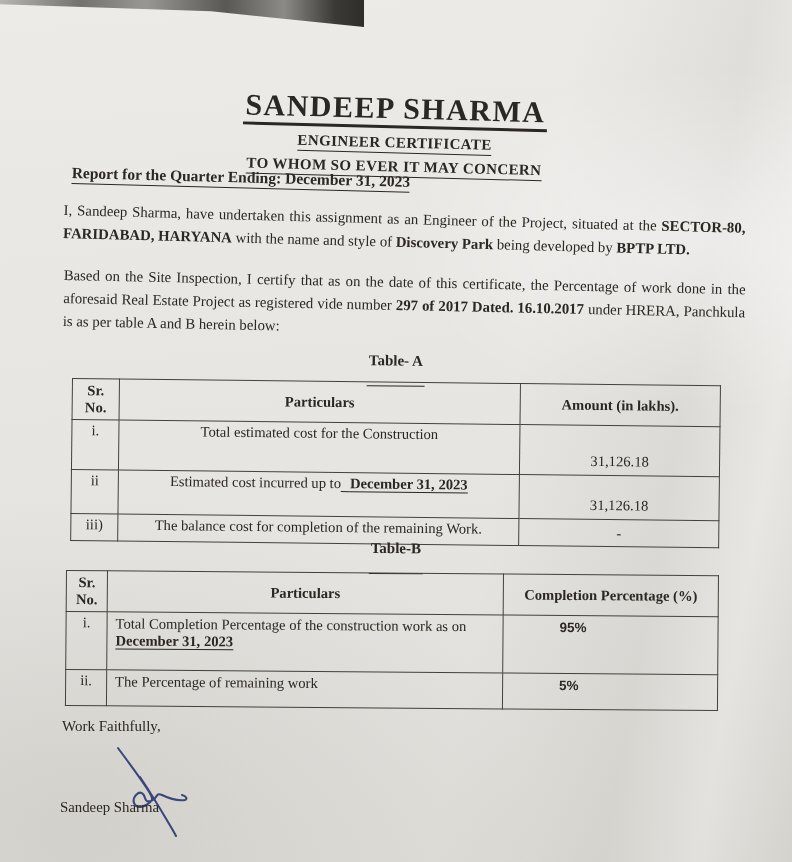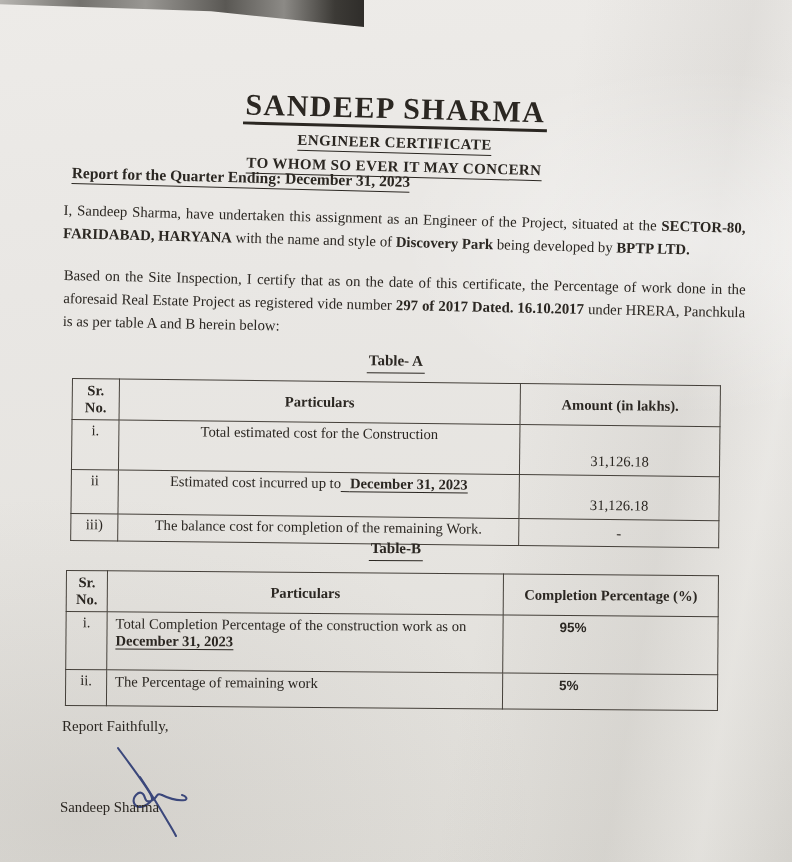--- a/index.html
+++ b/index.html
@@ -39,21 +39,21 @@
   }
   .report-line{
     left:72px; top:164px; font-size:15.5px; font-weight:bold;
     border-bottom:1.8px solid #2b2722; padding-bottom:1px; display:inline-block;
   }
   .para{ left:64px; width:682px; font-size:14.8px; line-height:23px; text-align:justify; }
   .para-1{ top:199px; }
   .para-2{ top:264px; }
 
   .tbl-caption{ left:0; width:792px; text-align:center; font-size:15px; font-weight:bold; }
-  .tbl-caption span{ border-bottom:1.6px solid #2b2722; padding:0 2px 4px 2px; }
+  .tbl-caption span{ border-bottom:1.6px solid #2b2722; padding:0 2px 17px 2px; }
   .cap-a{ top:348px; }
   .cap-b{ top:537px; }
 
   table{ border-collapse:collapse; table-layout:fixed; background:transparent; }
   table, td, th{ border:1.6px solid #45403a; }
   td, th{ border-width:1.2px; font-size:14.6px; padding:2px 6px; vertical-align:top; }
   th{ font-weight:bold; text-align:center; vertical-align:middle; padding:3px 6px; }
   .tbl-a{ left:72px; top:378px; width:648px; }
   .tbl-b{ left:66px; top:570px; width:652px; }
   .sr-cell{ text-align:center; }
@@ -138,21 +138,21 @@
     <td class="pct-cell">95%</td>
   </tr>
   <tr style="height:36px">
     <td class="sr-cell">ii.</td>
     <td class="part-left">The Percentage of remaining work</td>
     <td class="pct-cell">5%</td>
   </tr>
 </tbody>
   </table>
 
-<div class="abs closing">Report Faithfully,</div>
+<div class="abs closing">Work Faithfully,</div>
 
 <svg class="abs signature" viewBox="0 0 130 95" fill="none">
   <g stroke="#2e3c74" stroke-width="2.1" stroke-linecap="round" fill="none" opacity="0.92">
     <path d="M 30 3 C 38 14, 48 27, 58 42 C 62 48, 65 52, 64 55"></path>
     <path d="M 64 55 C 58 62, 49 65, 46 58 C 44 52, 51 45, 55 49 C 58 52, 56 58, 63 56 C 70 54, 67 47, 74 50"></path>
     <path d="M 52 32 C 60 44, 70 60, 80 77 C 83 82, 86 87, 88 91"></path>
     <path d="M 74 50 C 82 54, 90 56, 97 55 C 100 54, 98 51, 94 50"></path>
   </g>
 </svg>
 

